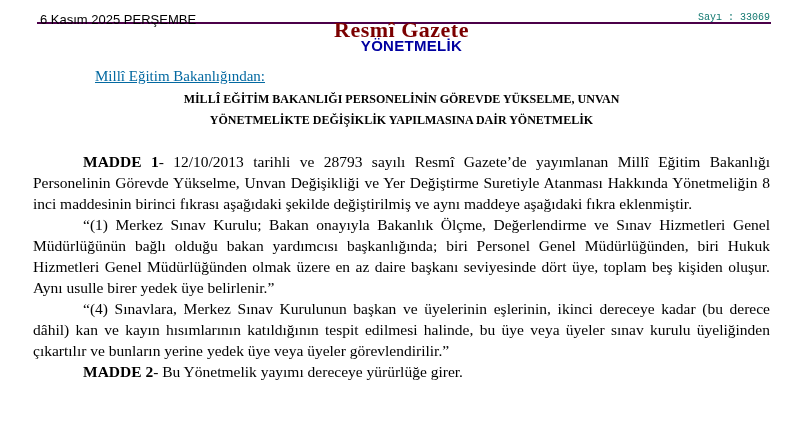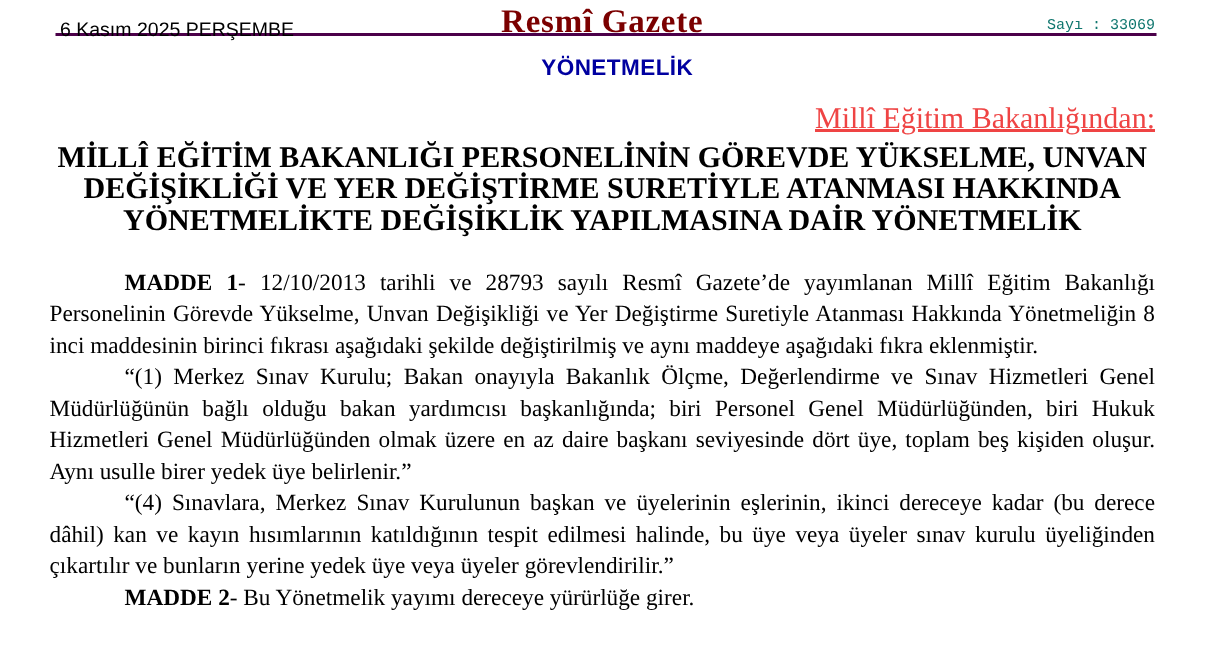--- a/index.html
+++ b/index.html
@@ -25,21 +25,21 @@
     position: absolute;
     left: 40px;
     top: 12px;
     font-family: "Liberation Sans", sans-serif;
     font-size: 13px;
     color: #000000;
     white-space: nowrap;
   }
   .gazette-title {
     margin: 0;
-    padding-top: 1px;
+    padding-top: 17px;
     text-align: center;
     font-family: "Liberation Serif", serif;
     font-weight: bold;
     font-size: 22px;
     color: #7b0000;
     letter-spacing: 0.5px;
   }
   .issue-number {
     position: absolute;
     right: 33px;
@@ -65,30 +65,29 @@
     letter-spacing: 0.3px;
     margin-left: 20px;
   }
   
   .doc {
     margin: 0 33px;
   }
   .ministry {
     margin-top: 14px;
     margin-left: 62px;
-    font-size: 20px;
-    color: #ef4444;
+    font-size: 15px;
+    color: #0369a1;
     text-decoration: underline;
-    text-align: right;
   }
   .reg-title {
     margin-top: 4px;
     text-align: center;
     font-weight: bold;
-    font-size: 20px;
+    font-size: 12px;
     line-height: 21px;
     color: #000000;
   }
   .para {
     margin: 0;
     text-align: justify;
     text-indent: 50px;
     font-size: 15.5px;
     line-height: 21px;
     color: #000000;
@@ -114,21 +113,20 @@
   <div class="header-rule"></div>
 
   <div class="section-heading">YÖNETMELİK</div>
 
   <div class="doc">
 
     <div class="ministry">Millî Eğitim Bakanlığından:</div>
 
     <div class="reg-title">
       <div>MİLLÎ EĞİTİM BAKANLIĞI PERSONELİNİN GÖREVDE YÜKSELME, UNVAN</div>
-      <div>DEĞİŞİKLİĞİ VE YER DEĞİŞTİRME SURETİYLE ATANMASI HAKKINDA</div>
       <div>YÖNETMELİKTE DEĞİŞİKLİK YAPILMASINA DAİR YÖNETMELİK</div>
     </div>
 
     <p class="para first"><b>MADDE 1</b><span>- 12/10/2013 tarihli ve 28793 sayılı Resmî Gazete’de yayımlanan Millî Eğitim Bakanlığı Personelinin Görevde Yükselme, Unvan Değişikliği ve Yer Değiştirme Suretiyle Atanması Hakkında Yönetmeliğin 8 inci maddesinin birinci fıkrası aşağıdaki şekilde değiştirilmiş ve aynı maddeye aşağıdaki fıkra eklenmiştir.</span></p>
 
     <p class="para"><span>“(1) Merkez Sınav Kurulu; Bakan onayıyla Bakanlık Ölçme, Değerlendirme ve Sınav Hizmetleri Genel Müdürlüğünün bağlı olduğu bakan yardımcısı başkanlığında; biri Personel Genel Müdürlüğünden, biri Hukuk Hizmetleri Genel Müdürlüğünden olmak üzere en az daire başkanı seviyesinde dört üye, toplam beş kişiden oluşur. Aynı usulle birer yedek üye belirlenir.”</span></p>
 
     <p class="para"><span>“(4) Sınavlara, Merkez Sınav Kurulunun başkan ve üyelerinin eşlerinin, ikinci dereceye kadar (bu derece dâhil) kan ve kayın hısımlarının katıldığının tespit edilmesi halinde, bu üye veya üyeler sınav kurulu üyeliğinden çıkartılır ve bunların yerine yedek üye veya üyeler görevlendirilir.”</span></p>
 
     <p class="para"><b>MADDE 2</b><span>- Bu Yönetmelik yayımı dereceye yürürlüğe girer.</span></p>

